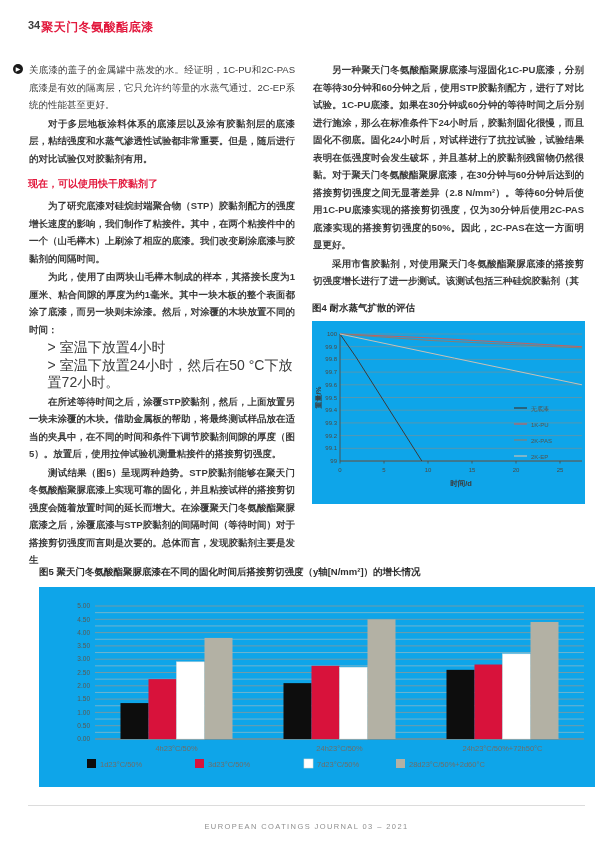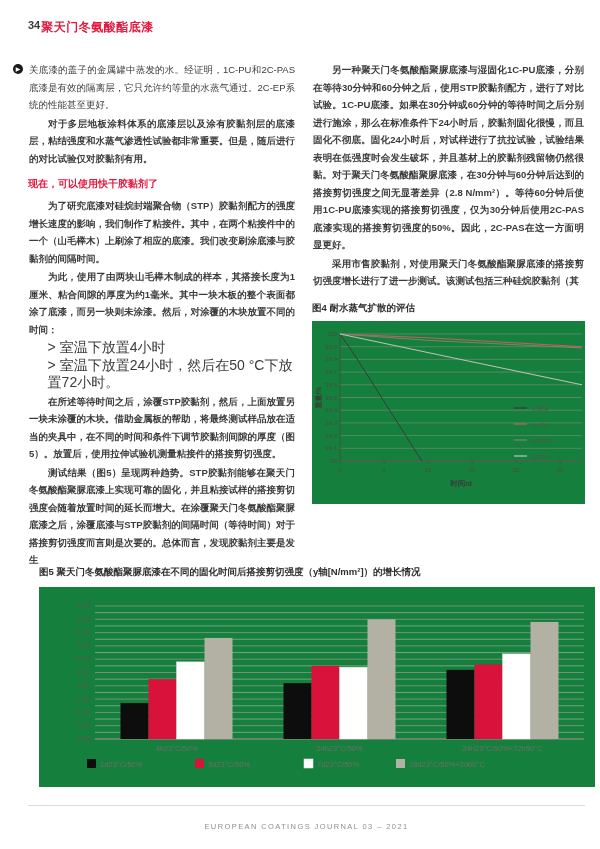--- a/index.html
+++ b/index.html
@@ -18,21 +18,21 @@
   .col-right{left:312px;width:273px;}
   .col p{margin:1px;font-size:9.5px;line-height:17.5px;color:#3b3b3b;text-align:justify;}
   .indent{text-indent:2em;font-weight:bold;}
   .p-bullet{position:relative;}
   .bullet{position:absolute;left:-16px;top:3px;width:10px;height:10px;border-radius:50%;
           background:#1a1a1a;color:#fff;font-size:6px;line-height:10px;text-align:center;}
   .section-heading{color:#e2183d;font-size:10px;font-weight:bold;margin:10px 0 6px;}
   .list-item{font-size:14px;line-height:17.5px;color:#3b3b3b;padding-left:1.4em;}
 
   .fig-title{font-size:9.5px;font-weight:bold;color:#2e2e2e;margin:12px 0 6px;}
-  .figure-panel{background:#15803d;}
+  .figure-panel{background:#0ea5e9;}
   #fig4-panel{width:273px;height:183px;}
 
   
   .fig5-block{position:absolute;left:28px;top:566px;width:557px;padding-left:11px;}
   .fig5-caption{font-size:9.5px;font-weight:bold;color:#2e2e2e;margin:0 0 8px;}
   #fig5-panel{width:556px;height:200px;}
 
   
   .footer{position:absolute;left:28px;width:557px;top:805px;border-top:1px solid #dcdcdc;}
   .footer-text{margin-top:16px;font-size:7.5px;letter-spacing:1.4px;color:#8f8f8f;text-align:center;}

